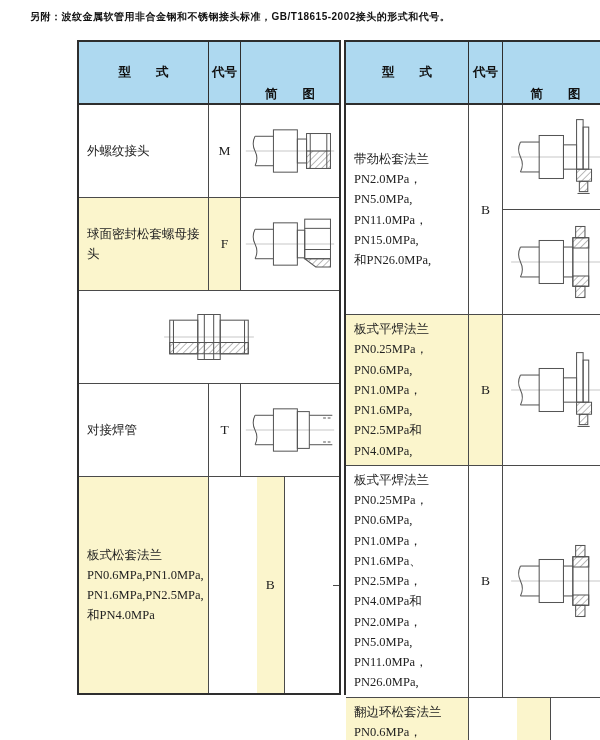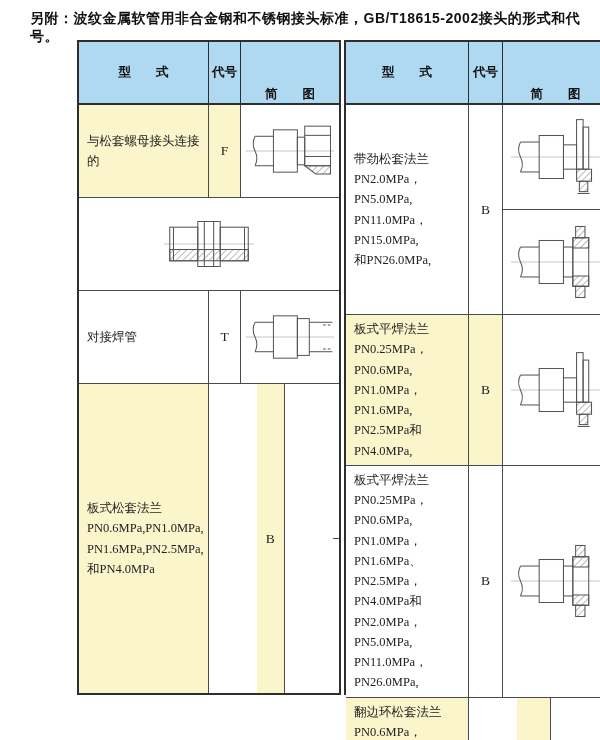--- a/index.html
+++ b/index.html
@@ -5,21 +5,21 @@
   html,body{margin:0;padding:0;background:#ffffff;}
   body{
     width:600px;height:740px;overflow:hidden;position:relative;
     font-family:"Liberation Sans","DejaVu Sans",sans-serif;
     color:#1a1a1a;
     -webkit-font-smoothing:antialiased;
   }
   .page{position:absolute;left:0;top:0;width:600px;height:740px;}
   .doc-title{
     position:absolute;left:30px;top:10px;width:560px;
-    font-size:14px;font-weight:bold;letter-spacing:0.5px;color:#111;
+    font-size:10px;font-weight:bold;letter-spacing:0.5px;color:#111;
   }
   .tables{
     position:absolute;left:31px;top:40px;display:flex;gap:3px;padding-left:46px;
   }
   .tbl{
     border:2px solid var(--border-col,#2e2e2e);
     background:#fff;
     display:flex;flex-direction:column;
     box-sizing:border-box;
   }
@@ -92,24 +92,48 @@
 
   <div class="tables">
 
     <div class="tbl tbl-left">
       <div class="hrow">
         <div class="hcell c-type">型　　式</div>
         <div class="hcell c-code">代号</div>
         <div class="hcell c-diag">简　　图</div>
       </div>
 
+      <div class="row" style="flex:0 0 90px">
+        <div class="cell type-cell c-type">
+            <span class="type-text">外螺纹接头</span>
+          </div>
+        <div class="cell code-cell c-code">
+            <span class="code-text">M</span>
+          </div>
+        <div class="cell c-diag diag-stack">
+          <div class="diag-sub">
+              <svg viewBox="0 0 100 92" width="96" height="86" preserveAspectRatio="xMidYMid meet" stroke="#555555" fill="none" stroke-width="1.1">
+                <line x1="2" y1="46" x2="98" y2="46" stroke="#9a9a9a" stroke-width="0.6"></line>
+                <path d="M12,30 q-4,8 0,16 q4,8 0,16"></path>
+                <line x1="12" y1="30" x2="32" y2="30"></line>
+                <line x1="12" y1="62" x2="32" y2="62"></line>
+                <rect x="32" y="23" width="26" height="46"></rect>
+                <rect x="58" y="33" width="10" height="26"></rect>
+                <rect x="68" y="27" width="26" height="38"></rect>
+                <rect x="68" y="46" width="26" height="19" fill="url(#hatch)"></rect>
+                <line x1="72" y1="27" x2="72" y2="65"></line>
+                <line x1="90" y1="27" x2="90" y2="65"></line>
+              </svg>
+            </div>
+        </div>
+      </div>
 
       <div class="row hl" style="flex:0 0 87px">
         <div class="cell type-cell c-type">
-            <span class="type-text">与松套螺母接头连接的</span>
+            <span class="type-text">球面密封松套螺母接头</span>
           </div>
         <div class="cell code-cell c-code">
             <span class="code-text">F</span>
           </div>
         <div class="cell c-diag diag-stack">
           <div class="diag-sub">
               <svg viewBox="0 0 100 92" width="96" height="86" preserveAspectRatio="xMidYMid meet" stroke="#555555" fill="none" stroke-width="1.1">
                 <line x1="2" y1="46" x2="98" y2="46" stroke="#9a9a9a" stroke-width="0.6"></line>
                 <path d="M12,30 q-4,8 0,16 q4,8 0,16"></path>
                 <line x1="12" y1="30" x2="32" y2="30"></line>

